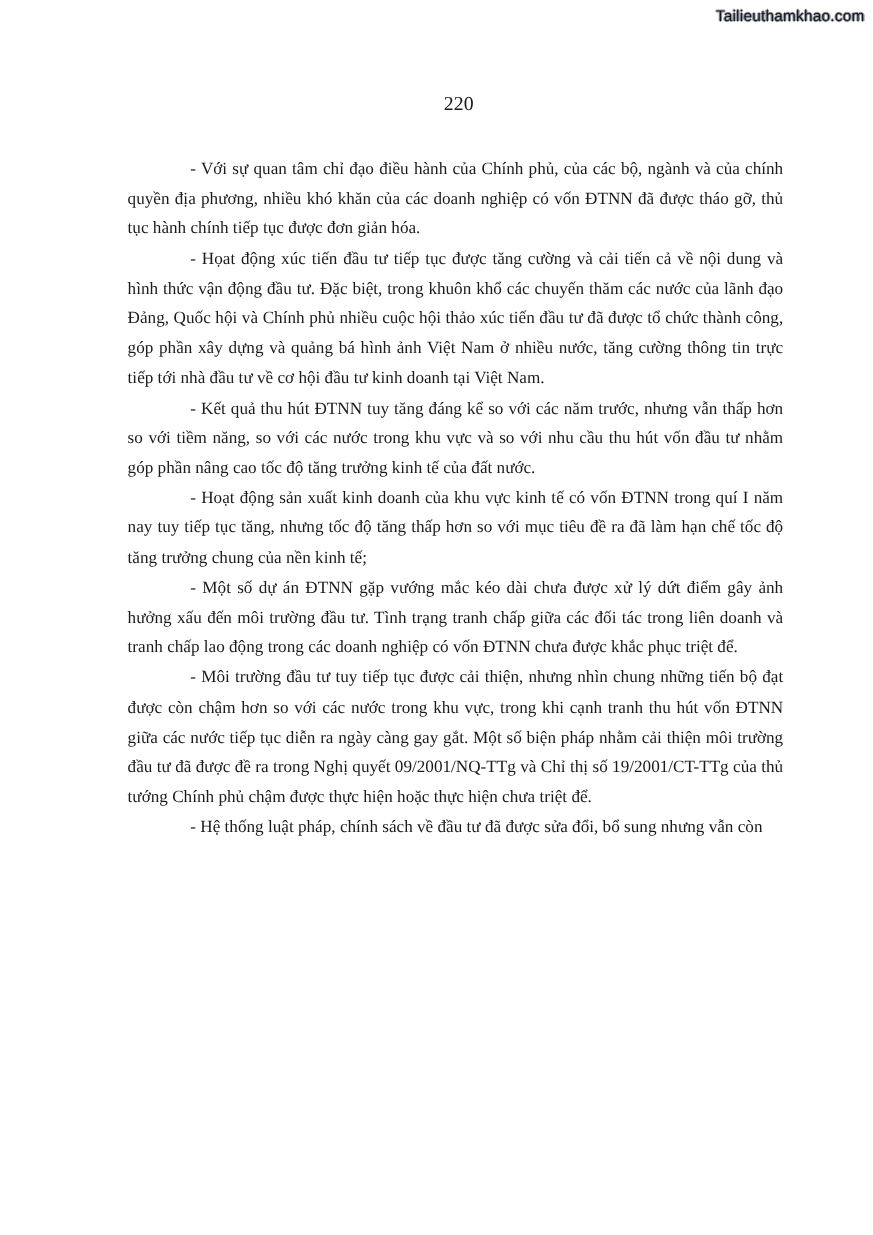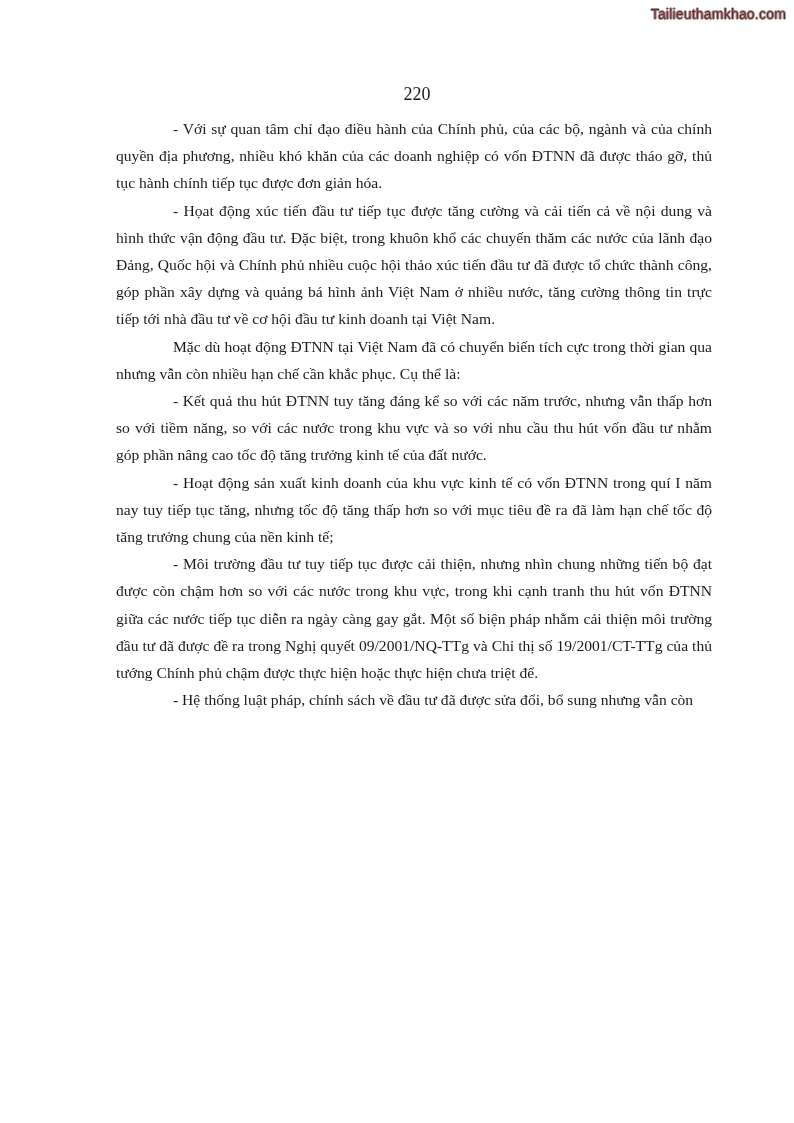--- a/index.html
+++ b/index.html
@@ -14,37 +14,37 @@
       overflow: hidden;
       font-family: "Liberation Serif", "DejaVu Serif", serif;
       color: #1a1a1a;
     }
     .watermark {
       position: absolute;
       top: 6px;
       right: 8px;
       font-family: "Liberation Sans", "DejaVu Sans", sans-serif;
       font-size: 14px;
-      color: #7f1d1d;
+      color: #0f172a;
       letter-spacing: 0.2px;
       text-shadow:
         -1px 0 0 #9a9a9a, 1px 0 0 #9a9a9a,
         0 -1px 0 #9a9a9a, 0 1px 0 #9a9a9a;
     }
     .page-number {
       position: absolute;
       top: 84px;
       left: 0;
       width: 834px;
       text-align: center;
       font-size: 18px;
     }
     .content {
       position: absolute;
-      top: 115px;
+      top: 140px;
       left: 116px;
       width: 596px;
       font-size: 15.6px;
       line-height: 27.2px;
     }
     .para {
       margin: 0;
       text-align: justify;
       text-indent: 57px;
     }
@@ -59,18 +59,18 @@
 </head>
 <body>
 
 <div class="watermark">Tailieuthamkhao.com</div>
 
 <div class="page-number">220</div>
 
 <div class="content">
   <p class="para">- Với sự quan tâm chỉ đạo điều hành của Chính phủ, của các bộ, ngành và của chính quyền địa phương, nhiều khó khăn của các doanh nghiệp có vốn ĐTNN đã được tháo gỡ, thủ tục hành chính tiếp tục được đơn giản hóa.</p>
   <p class="para">- Họat động xúc tiến đầu tư tiếp tục được tăng cường và cải tiến cả về nội dung và hình thức vận động đầu tư. Đặc biệt, trong khuôn khổ các chuyến thăm các nước của lãnh đạo Đảng, Quốc hội và Chính phủ nhiều cuộc hội thảo xúc tiến đầu tư đã được tổ chức thành công, góp phần xây dựng và quảng bá hình ảnh Việt Nam ở nhiều nước, tăng cường thông tin trực tiếp tới nhà đầu tư về cơ hội đầu tư kinh doanh tại Việt Nam.</p>
-  <p class="para">Mặc dù hoạt động ĐTNN tại Việt Nam đã có chuyển biến tích cực trong thời gian qua nhưng vẫn còn nhiều hạn chế cần khắc phục. Cụ thể là:</p>
   <p class="para">- Kết quả thu hút ĐTNN tuy tăng đáng kể so với các năm trước, nhưng vẫn thấp hơn so với tiềm năng, so với các nước trong khu vực và so với nhu cầu thu hút vốn đầu tư nhằm góp phần nâng cao tốc độ tăng trưởng kinh tế của đất nước.</p>
   <p class="para">- Hoạt động sản xuất kinh doanh của khu vực kinh tế có vốn ĐTNN trong quí I năm nay tuy tiếp tục tăng, nhưng tốc độ tăng thấp hơn so với mục tiêu đề ra đã làm hạn chế tốc độ tăng trưởng chung của nền kinh tế;</p>
+  <p class="para">- Một số dự án  ĐTNN gặp vướng mắc kéo dài chưa được xử lý dứt điểm gây ảnh hưởng xấu đến môi trường đầu tư. Tình trạng tranh chấp giữa các đối tác trong liên doanh và tranh chấp lao động trong các doanh nghiệp có vốn ĐTNN chưa được khắc phục triệt để.</p>
   <p class="para">- Môi trường đầu tư tuy tiếp tục được cải thiện, nhưng nhìn chung những tiến bộ đạt được còn chậm hơn so với các nước trong khu vực, trong khi cạnh tranh thu hút vốn ĐTNN giữa các nước tiếp tục diễn ra ngày càng gay gắt. Một số biện pháp nhằm cải thiện môi trường đầu tư đã được đề ra trong Nghị quyết 09/2001/NQ-TTg và Chỉ thị số 19/2001/CT-TTg của thủ tướng Chính phủ chậm được thực hiện hoặc thực hiện chưa triệt để.</p>
   <p class="para">- Hệ thống luật pháp, chính sách về đầu tư đã được sửa đổi, bổ sung nhưng vẫn còn</p>
 </div>
 
 </body></html>

